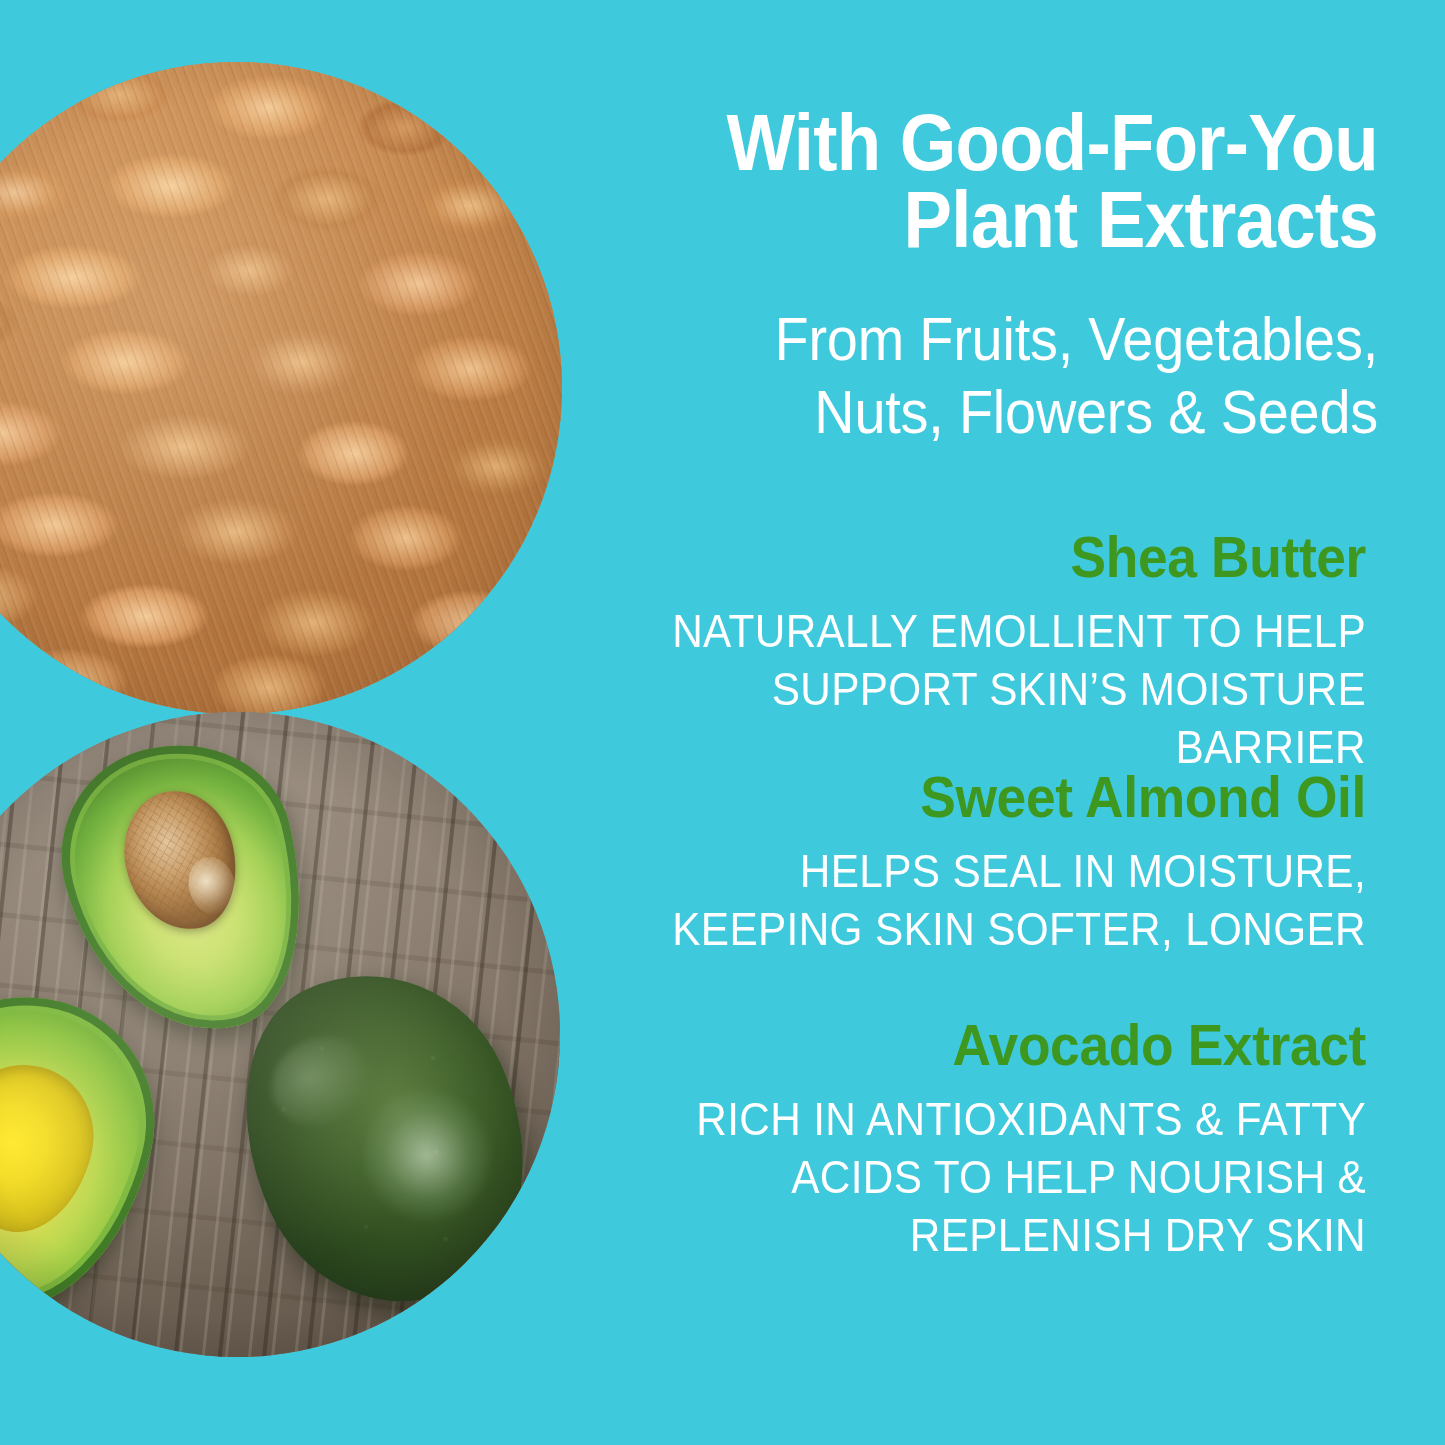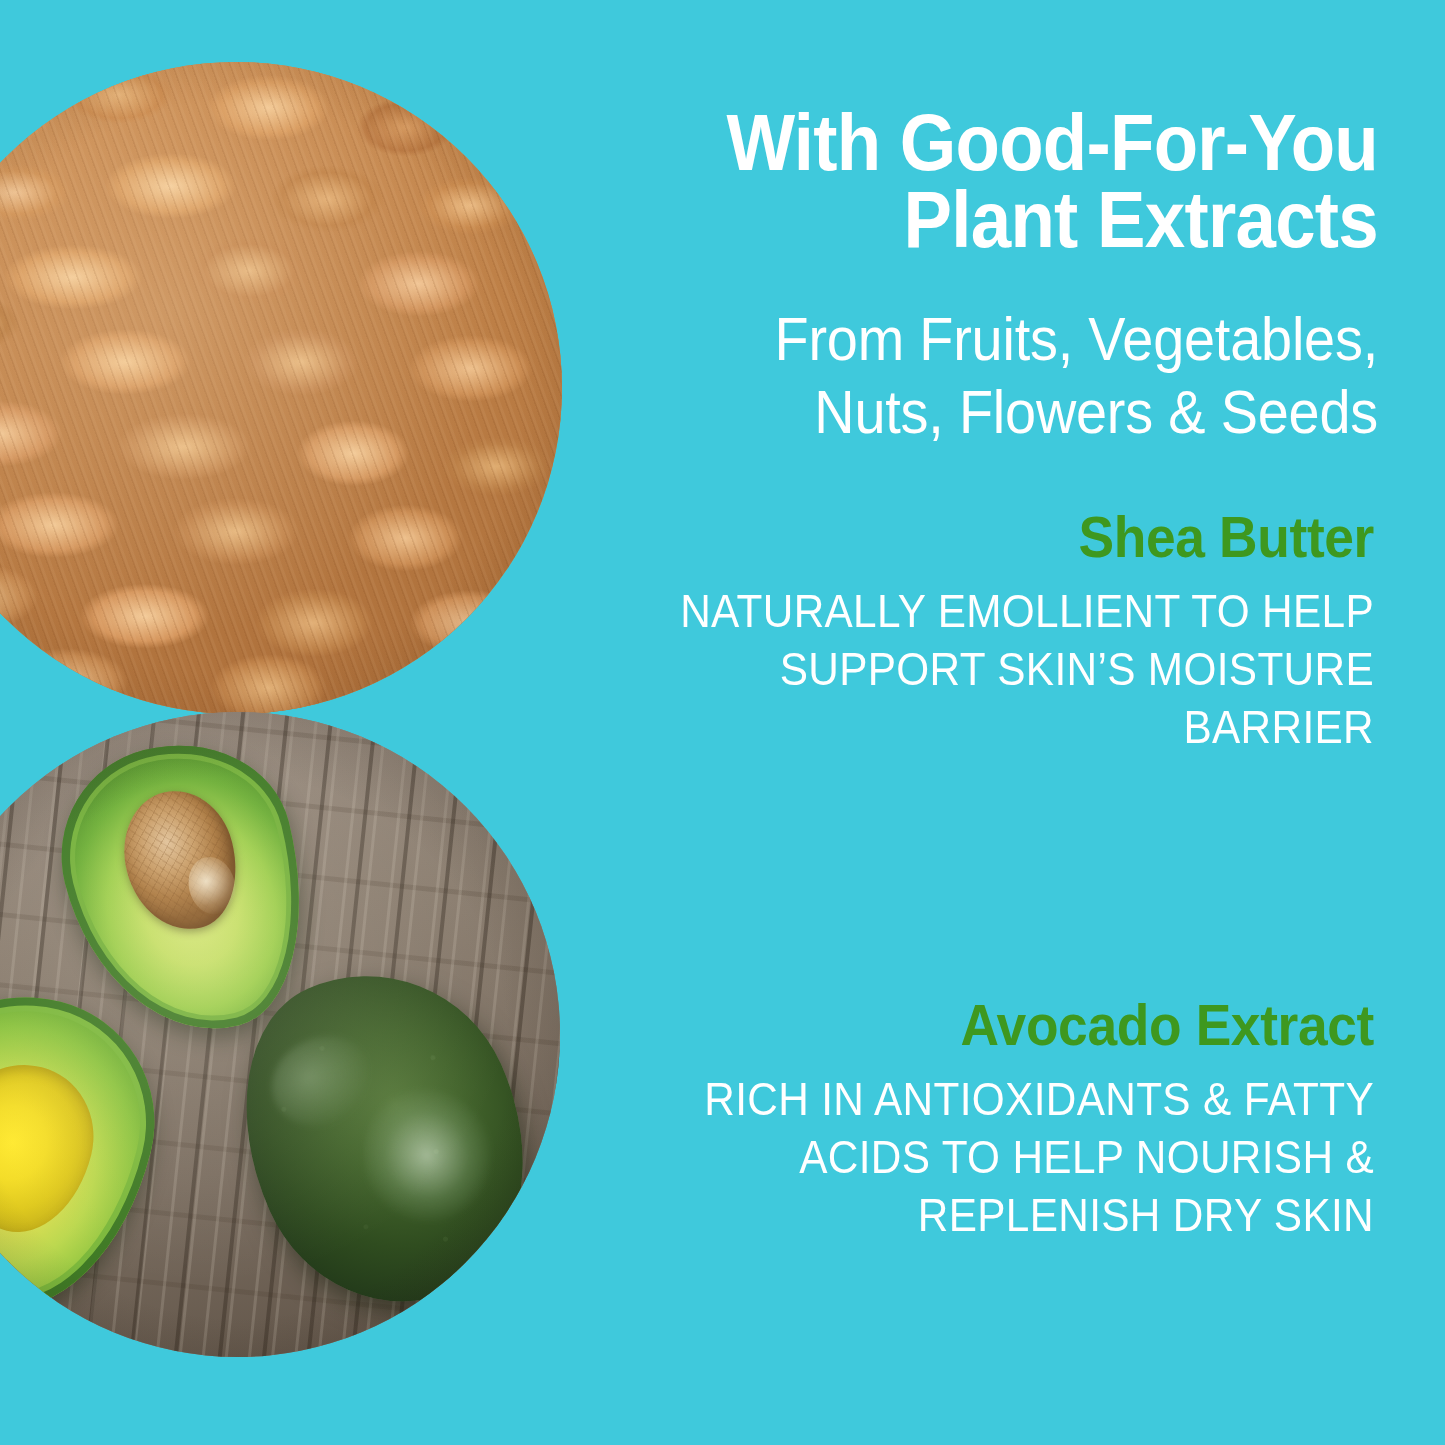--- a/index.html
+++ b/index.html
@@ -309,22 +309,23 @@
     font-size: 62px;
     line-height: 1.18;
     letter-spacing: -0.2px;
     transform: scaleX(0.90);
     transform-origin: right center;
     white-space: pre-line;
   }
 
   .ingredient {
     position: absolute;
-    right: 4px;
+    right: 12px;
     width: 100%;
+    margin-top: 20px;
   }
   #ingredient-0 { top: 508px; }
   #ingredient-1 { top: 748px; }
   #ingredient-2 { top: 996px; text-align: right; }
 
   .ing-name {
     color: #3E981F;
     font-family: "Liberation Sans Narrow", "Liberation Sans", sans-serif;
     font-weight: 700;
     font-size: 58px;
@@ -394,20 +395,25 @@
 
     <div id="subhead">From Fruits, Vegetables,
 Nuts, Flowers &amp; Seeds</div>
 
     <div class="ingredient" id="ingredient-0">
       <span class="ing-name">Shea Butter</span>
       <span class="ing-desc">NATURALLY EMOLLIENT TO HELP
 SUPPORT SKIN’S MOISTURE BARRIER</span>
     </div>
 
+    <div class="ingredient" id="ingredient-1">
+      <span class="ing-name">Sweet Almond Oil</span>
+      <span class="ing-desc">HELPS SEAL IN MOISTURE,
+KEEPING SKIN SOFTER, LONGER</span>
+    </div>
 
     <div class="ingredient" id="ingredient-2">
       <span class="ing-name">Avocado Extract</span>
       <span class="ing-desc">RICH IN ANTIOXIDANTS &amp; FATTY
 ACIDS TO HELP NOURISH &amp;
 REPLENISH DRY SKIN</span>
     </div>
 
   </div>
 </div>

